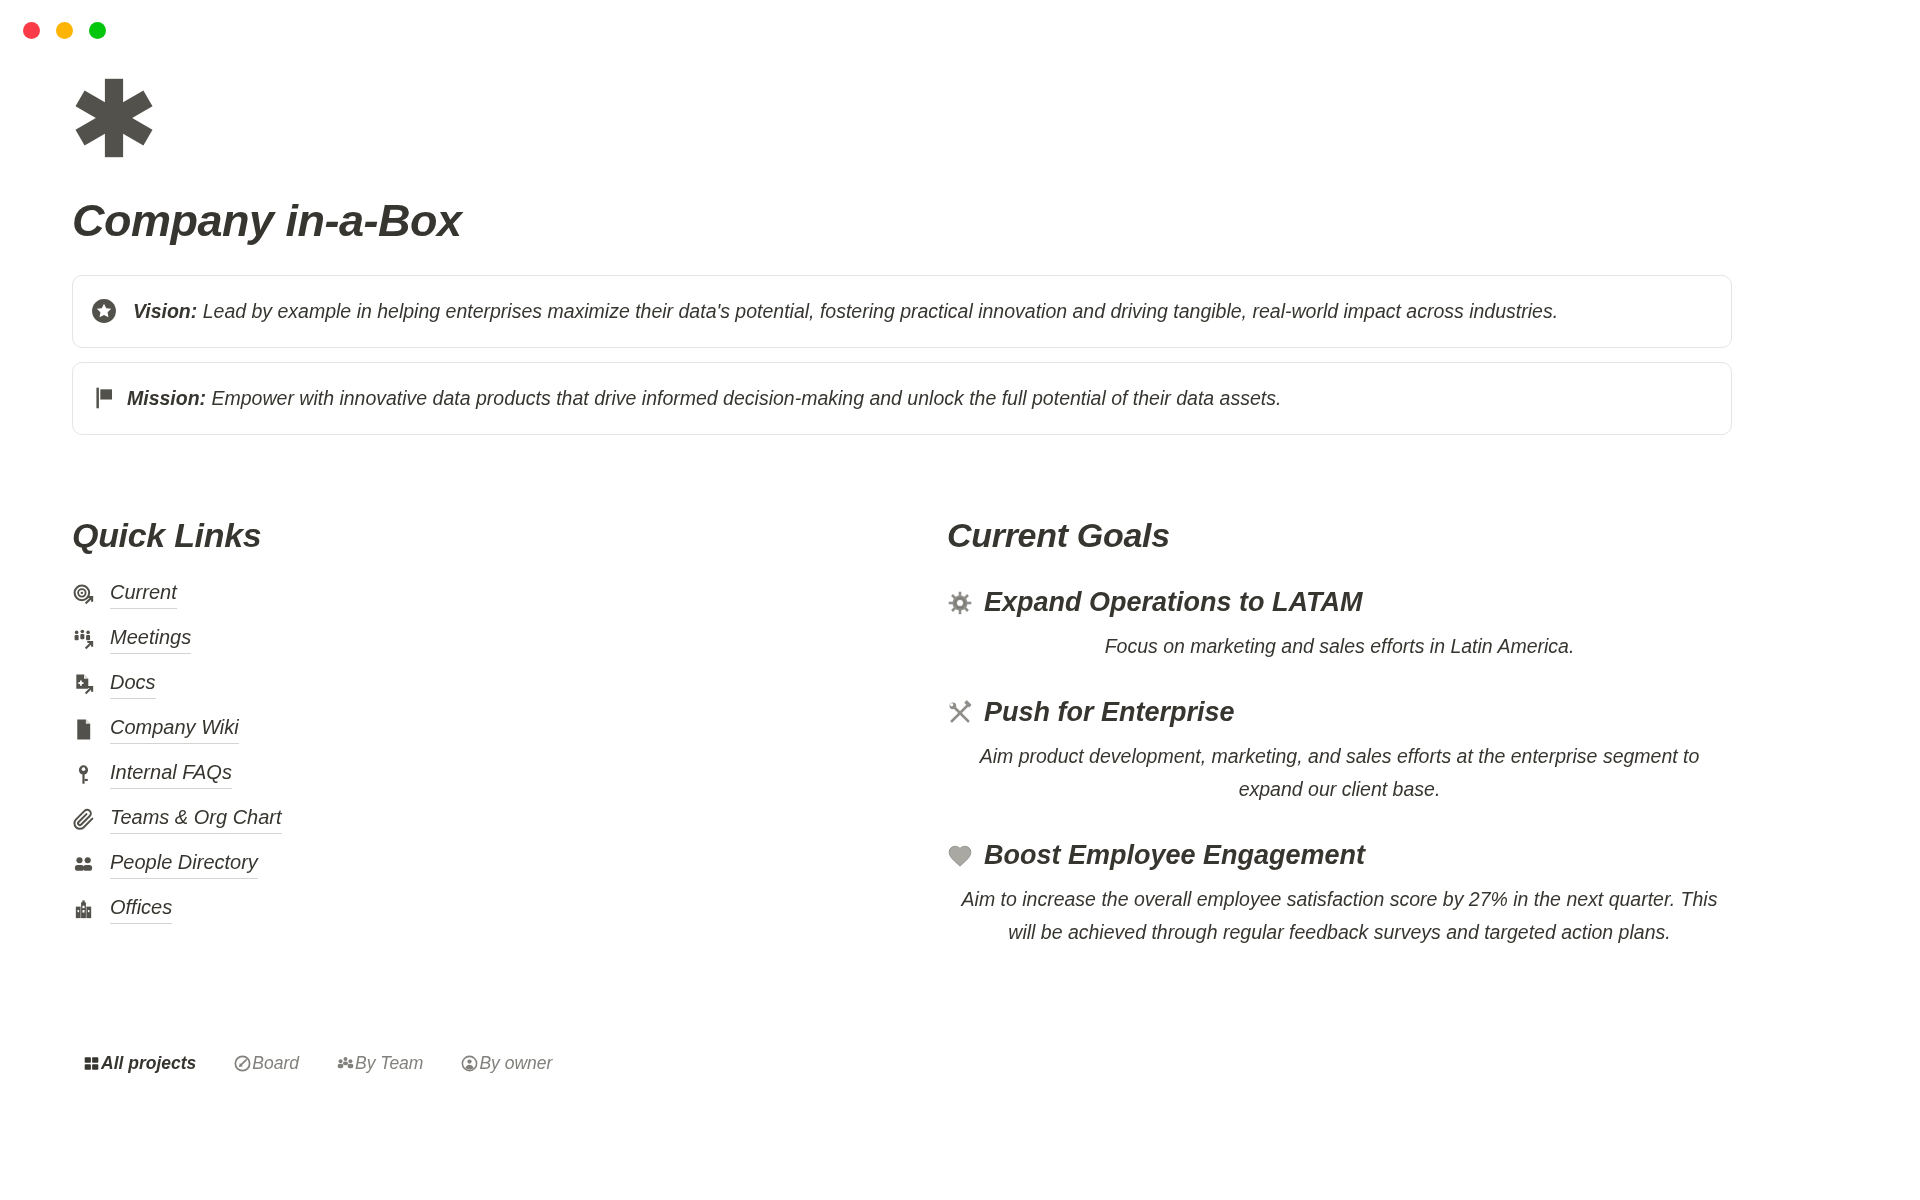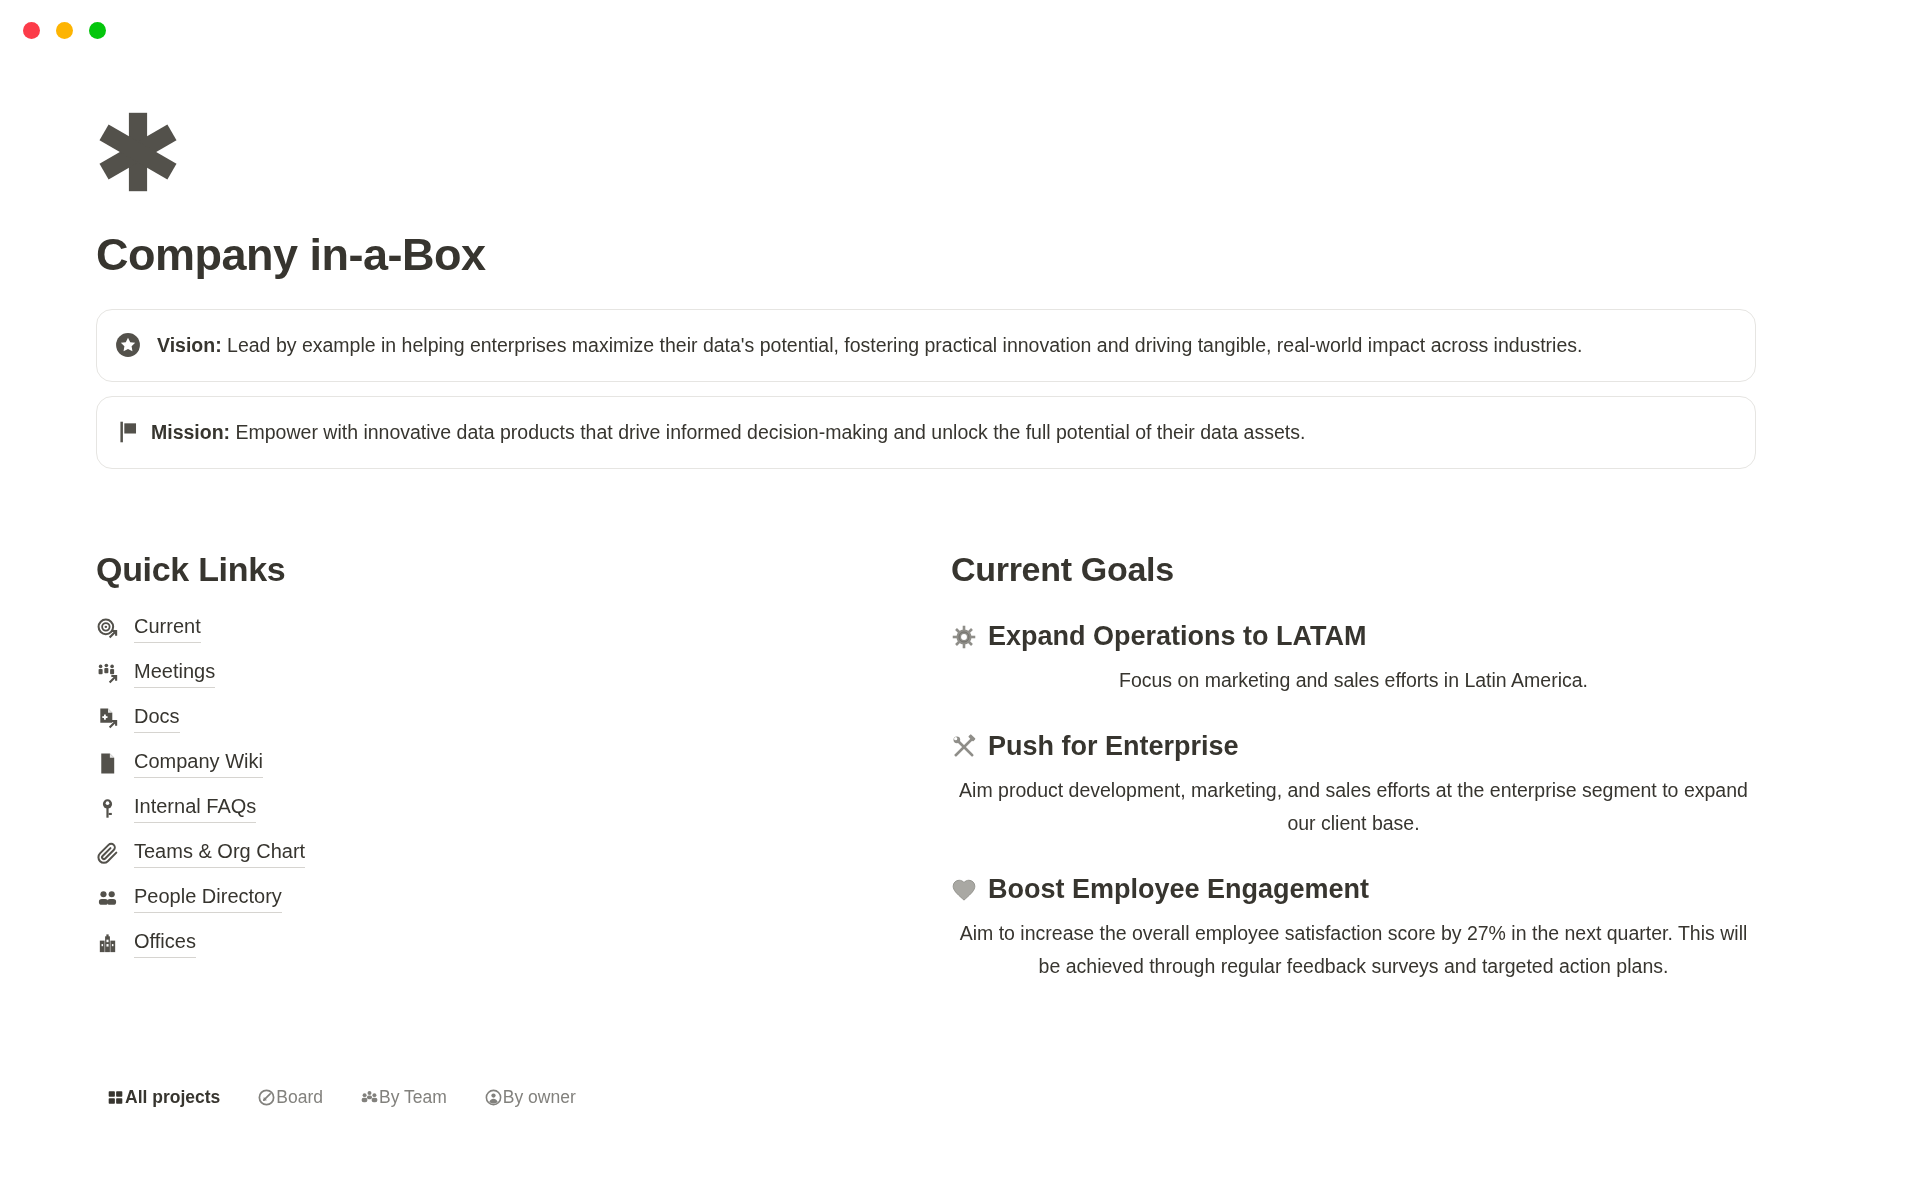--- a/index.html
+++ b/index.html
@@ -10,42 +10,42 @@
     font-family:"Liberation Sans", sans-serif;
     position:relative;
   }
   
   .traffic { position:absolute; top:22px; left:23px; display:flex; gap:16px; }
   .dot { width:17px; height:17px; border-radius:50%; display:inline-block; cursor:pointer; }
   .dot.red    { background:#fc3b49; }
   .dot.yellow { background:#fdb402; }
   .dot.green  { background:#04c60c; }
 
-  .content { width:1660px; margin-left:96px; padding-top:110px; }
+  .content { width:1660px; margin-left:72px; padding-top:76px;font-style:italic; }
 
   .page-icon { width:84px; height:84px; }
 
   h1.page-title {
     margin:34px 0 0 0; font-size:45px; line-height:1.2; font-weight:700;
     color:#37352f; letter-spacing:-0.5px;
   }
 
   .callout {
-    border:1px solid #e6e5e2; border-radius:16px;
+    border:1px solid #e6e5e2; border-radius:10px;
     padding:19px 24px 19px 18px;
     display:flex; align-items:flex-start; gap:16px;
     font-size:19.5px; line-height:33px;
   }
   .callout.vision  { margin-top:27px; }
   .callout.mission { margin-top:14px;gap:10px; }
   .callout .c-icon { flex:0 0 auto; width:26px; height:26px; margin-top:3px; }
   .callout p { margin:0; }
   .callout strong { font-weight:700; }
 
-  .columns { display:grid; grid-template-columns:835px 1fr; column-gap:20px; margin-top:78px; }
+  .columns { display:grid; grid-template-columns:835px 1fr; column-gap:40px; margin-top:78px; }
   h2.col-heading { margin:0; font-size:34px; line-height:1.3; font-weight:700; letter-spacing:-0.3px; }
 
   ul.links { list-style:none; margin:22px 0 0 0; padding:0; }
   ul.links li { display:flex; align-items:center; gap:15px; height:30px; margin-bottom:15px; }
   ul.links .l-icon { flex:0 0 auto; width:23px; height:23px; }
   ul.links a {
     color:#37352f; text-decoration:none; font-size:20px; line-height:1.25;
     border-bottom:1.5px solid #d6d4d0; padding-bottom:3px; cursor:pointer;
   }
 

